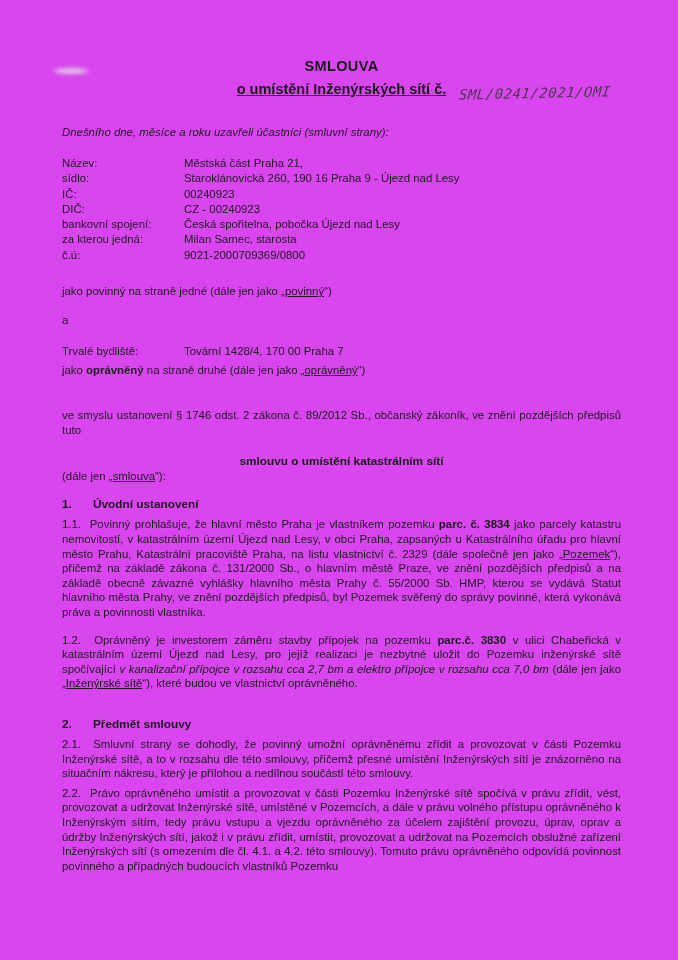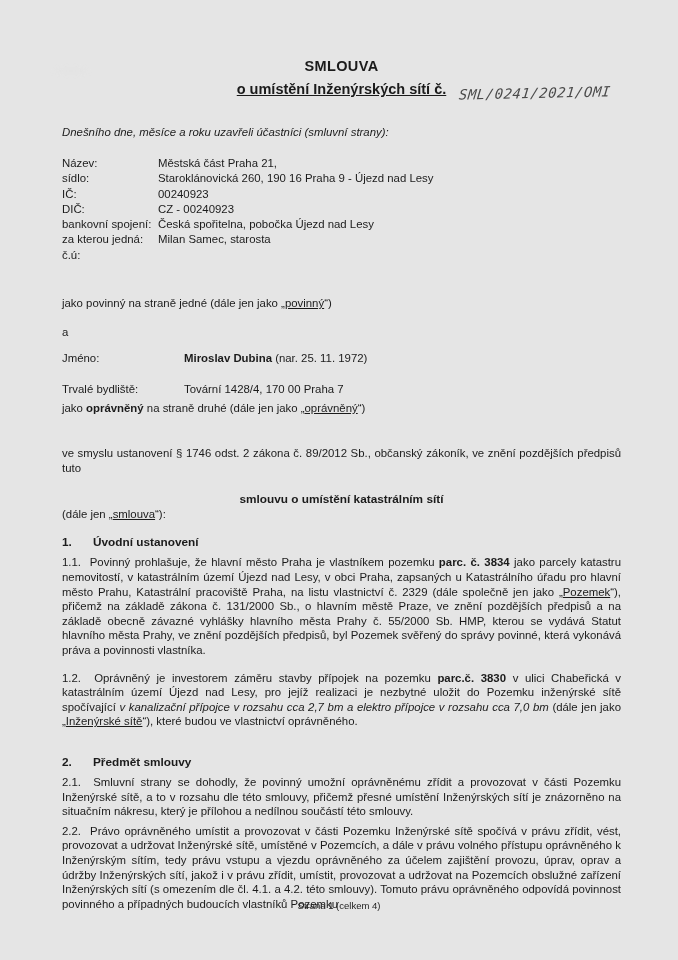--- a/index.html
+++ b/index.html
@@ -1,19 +1,19 @@
 <!DOCTYPE html>
 <html lang="cs"><head>
 <meta charset="utf-8">
 <style>
   html,body{margin:0;padding:0;background:#ffffff;}
   .page{
     position:relative;
     width:678px;height:960px;
-    background:#e5e5e5;
+    background:#d946ef;
     font-family:"Liberation Sans","DejaVu Sans",sans-serif;
     color:#1b1b1b;
     box-sizing:border-box;
     padding:58px 57px 0 62px;
     overflow:hidden;
   }
   
   .scan-artifact{
     position:absolute;left:54px;top:68px;width:34px;height:6px;
     background:#e3e3e3;border-radius:50%;filter:blur(2px);opacity:.8;
@@ -32,24 +32,24 @@
     font-style:italic;font-size:14px;letter-spacing:.5px;
     color:#3a3a3a;opacity:.9;
     transform:rotate(-1.2deg) skewX(-7deg);
     white-space:nowrap;
   }
   .intro{
     font-style:italic;font-size:11.4px;line-height:15px;margin-top:27px;
   }
   .kv-block{margin-top:16px;}
   .kv{display:flex;font-size:11.4px;line-height:15.3px;}
-  .kv .k{width:96px;flex:none;}
+  .kv .k{width:122px;flex:none;}
   .kv .v{flex:1;}
   .line{font-size:11.4px;line-height:15px;}
-  .mt-povinny{margin-top:33px;}
+  .mt-povinny{margin-top:21px;}
   .mt-a{margin-top:14px;}
   .kv-single{display:flex;font-size:11.4px;line-height:15px;}
   .kv-single .k{width:122px;flex:none;}
   .mt-jmeno{margin-top:11px;}
   .mt-bydliste{margin-top:16px;}
   .mt-opravneny{margin-top:4px;}
   .legal{
     font-size:11.4px;line-height:15.2px;margin-top:30px;
     text-align:justify;
   }
@@ -114,31 +114,28 @@
     <div class="kv">
       <span class="k">bankovní spojení:</span>
       <span class="v">Česká spořitelna, pobočka Újezd nad Lesy</span>
     </div>
     <div class="kv">
       <span class="k">za kterou jedná:</span>
       <span class="v">Milan Samec, starosta</span>
     </div>
     <div class="kv">
       <span class="k">č.ú:</span>
+      <span class="v">9021-2000709369/0800</span>
     </div>
   </div>
 
   <div class="line mt-povinny"><span>jako povinný na straně jedné (dále jen jako „</span><span class="run-u">povinný</span><span>“)</span></div>
 
   <div class="line mt-a">a</div>
 
-  <div class="kv-single mt-jmeno">
-    <span class="k">Jméno:</span>
-    <span class="v"><span class="run-b">Miroslav Dubina</span><span> (nar. 25. 11. 1972)</span></span>
-  </div>
 
   <div class="kv-single mt-bydliste">
     <span class="k">Trvalé bydliště:</span>
     <span class="v">Tovární 1428/4, 170 00 Praha 7</span>
   </div>
 
   <div class="line mt-opravneny"><span>jako </span><span class="run-b">oprávněný</span><span> na straně druhé (dále jen jako „</span><span class="run-u">oprávněný</span><span>“)</span></div>
 
   <div class="legal">ve smyslu ustanovení § 1746 odst. 2 zákona č. 89/2012 Sb., občanský zákoník, ve znění pozdějších předpisů tuto</div>
 
@@ -152,15 +149,14 @@
   <div class="para"><span>1.1.&nbsp; Povinný prohlašuje, že hlavní město Praha je vlastníkem pozemku </span><span class="run-b">parc. č. 3834</span><span> jako parcely katastru nemovitostí, v katastrálním území Újezd nad Lesy, v obci Praha, zapsaných u Katastrálního úřadu pro hlavní město Prahu, Katastrální pracoviště Praha, na listu vlastnictví č. 2329 (dále společně jen jako „</span><span class="run-u">Pozemek</span><span>“), přičemž na základě zákona č. 131/2000 Sb., o hlavním městě Praze, ve znění pozdějších předpisů a na základě obecně závazné vyhlášky hlavního města Prahy č. 55/2000 Sb. HMP, kterou se vydává Statut hlavního města Prahy, ve znění pozdějších předpisů, byl Pozemek svěřený do správy povinné, která vykonává práva a povinnosti vlastníka.</span></div>
   <div class="para mt-para-gap"><span>1.2.&nbsp; Oprávněný je investorem záměru stavby přípojek na pozemku </span><span class="run-b">parc.č. 3830</span><span> v ulici Chabeřická v katastrálním území Újezd nad Lesy, pro jejíž realizaci je nezbytné uložit do Pozemku inženýrské sítě spočívající </span><span class="run-i">v kanalizační přípojce v rozsahu cca 2,7 bm a elektro přípojce v rozsahu cca 7,0 bm</span><span> (dále jen jako „</span><span class="run-u">Inženýrské sítě</span><span>“), které budou ve vlastnictví oprávněného.</span></div>
 
   <div class="sec-heading mt-sec2">
     <span class="num">2.</span>
     <span>Předmět smlouvy</span>
   </div>
   <div class="para"><span>2.1.&nbsp; Smluvní strany se dohodly, že povinný umožní oprávněnému zřídit a provozovat v části Pozemku Inženýrské sítě, a to v rozsahu dle této smlouvy, přičemž přesné umístění Inženýrských sítí je znázorněno na situačním nákresu, který je přílohou a nedílnou součástí této smlouvy.</span></div>
   <div class="para"><span>2.2.&nbsp; Právo oprávněného umístit a provozovat v části Pozemku Inženýrské sítě spočívá v právu zřídit, vést, provozovat a udržovat Inženýrské sítě, umístěné v Pozemcích, a dále v právu volného přístupu oprávněného k Inženýrským sítím, tedy právu vstupu a vjezdu oprávněného za účelem zajištění provozu, úprav, oprav a údržby Inženýrských sítí, jakož i v právu zřídit, umístit, provozovat a udržovat na Pozemcích obslužné zařízení Inženýrských sítí (s omezením dle čl. 4.1. a 4.2. této smlouvy). Tomuto právu oprávněného odpovídá povinnost povinného a případných budoucích vlastníků Pozemku</span></div>
 
-  <div class="footer">Strana 1 (celkem 4)</div>
 
 </div>
 
 </body></html>

